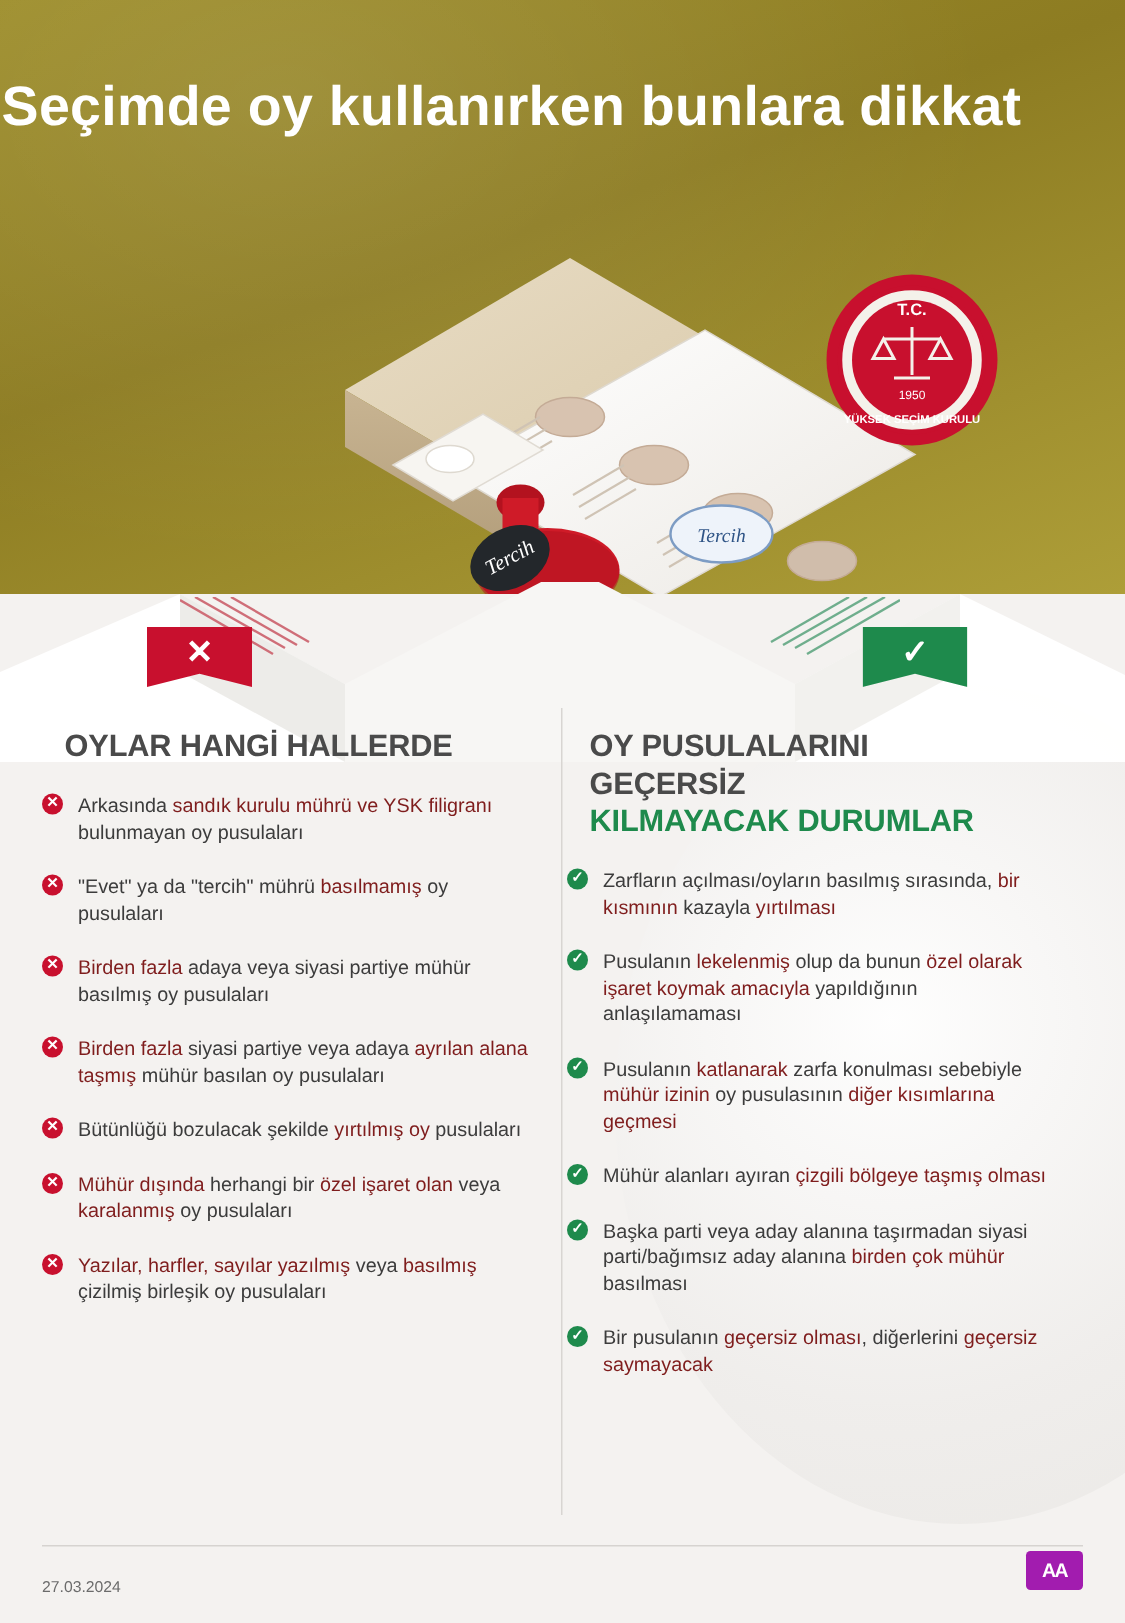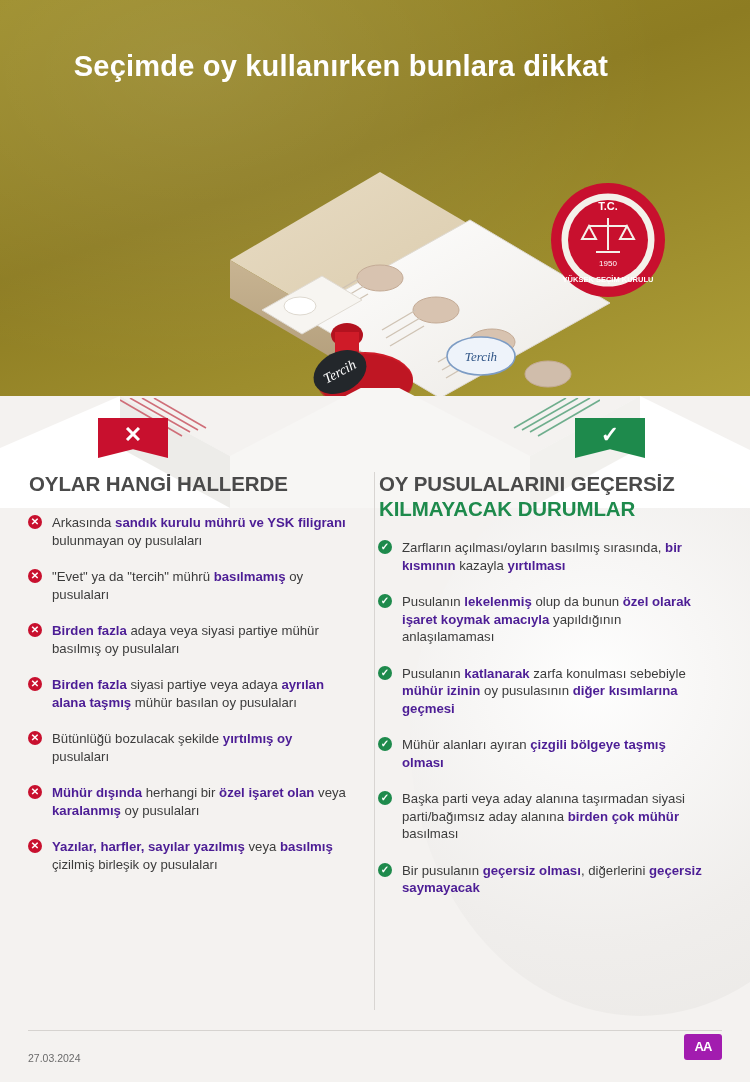--- a/index.html
+++ b/index.html
@@ -33,21 +33,21 @@
     position:absolute;
     left:0; top:0; right:0; bottom:0;
     background: radial-gradient(ellipse at 25% 15%, rgba(255,255,255,0.10), rgba(0,0,0,0) 60%);
   }
   .title {
     position: absolute;
     left: 0; top: 50px;
     width: 682px;
     text-align: center;
     color: #ffffff;
-    font-size: 29px;
+    font-size: 37px;
     font-weight: bold;
     letter-spacing: 0.2px;
   }
   
   .illo {
     position: absolute;
     left: 0; top: 110px;
     width: 750px;
     height: 330px;
   }
@@ -127,21 +127,21 @@
   .col-right { left: 378px; }
   .divider {
     position: absolute;
     left: 374px;
     top: 472px;
     width: 1px;
     height: 538px;
     background: #d8d5d2;
   }
   .col h2 {
-    margin: 1px;
+    margin: 15px;
     font-size: 20.5px;
     line-height: 25px;
     font-weight: bold;
     letter-spacing: -0.1px;
   }
   .col h2 .l1 { color: #4a4a4a; display:block; }
   .col-left h2 .l2 { color: #c8102e; display:block; }
   .col-right h2 .l2 { color: #1e8a4c; display:block; }
 
   ul.items {
@@ -163,21 +163,21 @@
     width: 14px; height: 14px;
     border-radius: 50%;
     color: #fff;
     font-size: 10px;
     line-height: 14px;
     text-align: center;
     font-weight: bold;
   }
   .col-left ul.items li .mark { background: #c8102e; }
   .col-right ul.items li .mark { background: #1e8a4c; }
-  ul.items li b { font-weight: bold; color: #4c1d95; }
+  ul.items li b { font-weight: normal; color: #7f1d1d; }
 
   
   .footer-line {
     position: absolute;
     left: 28px; top: 1030px;
     width: 694px; height: 1px;
     background: #d6d3d0;
   }
   .footer-date {
     position: absolute;

